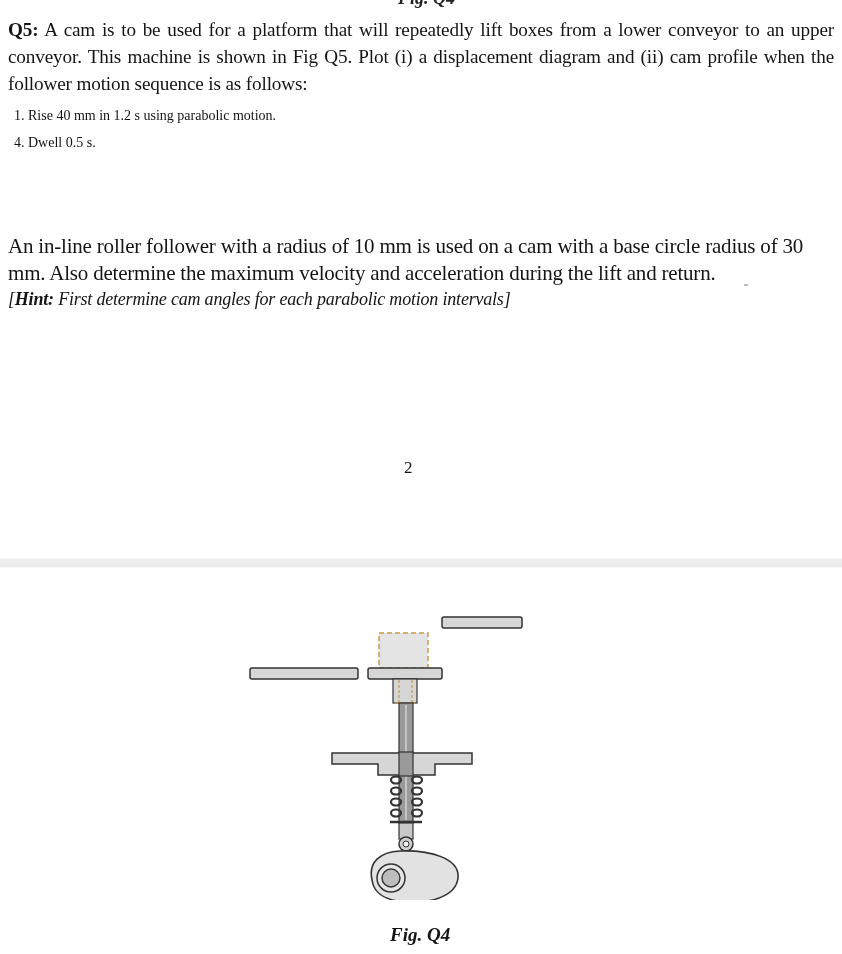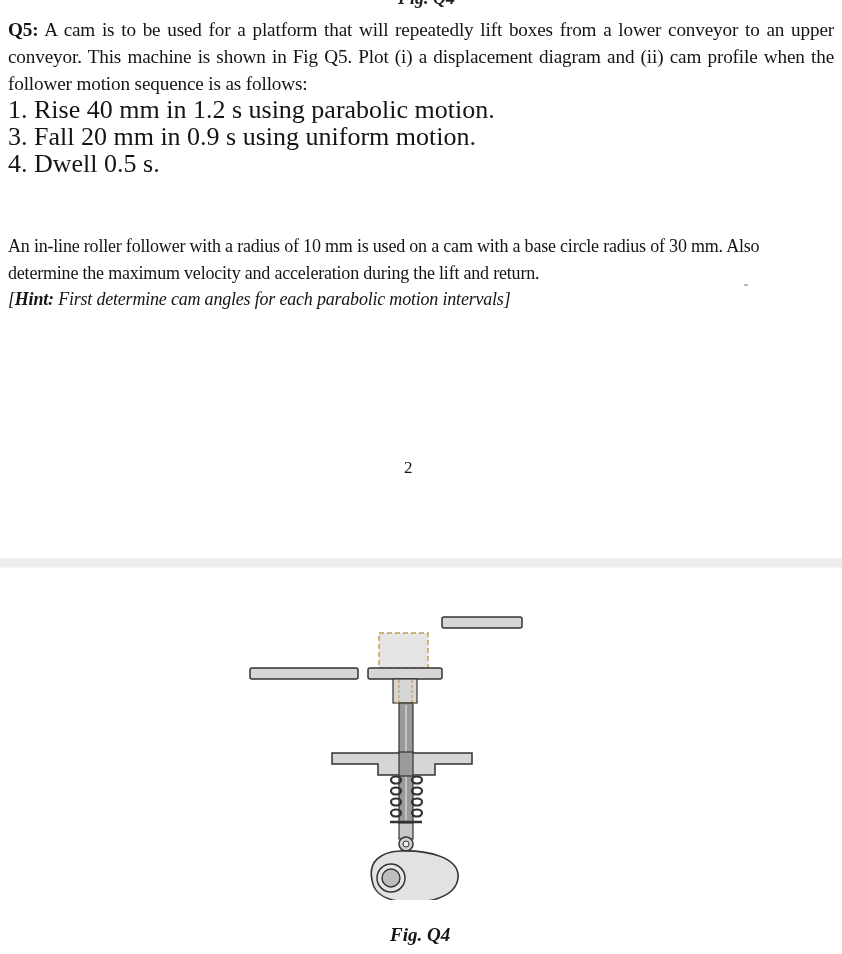--- a/index.html
+++ b/index.html
@@ -2,23 +2,23 @@
 <html><head>
 <meta charset="utf-8">
 <style>
   html, body { margin: 0; padding: 0; background: #ffffff; }
   body { width: 842px; height: 954px; position: relative; overflow: hidden;
          font-family: "Liberation Serif", "DejaVu Serif", serif; color: #141414; }
   .page { position: absolute; left: 0; top: 0; width: 722px; height: 954px; }
   .top-caption { position: absolute; left: 398px; top: -12px; font-size: 18px; font-style: italic; font-weight: bold; color: #222; }
   .question { position: absolute; left: 8px; top: 16px; width: 826px; font-size: 19.2px; line-height: 27px; text-align: justify; letter-spacing: -0.15px; }
   .question .q-label { font-weight: bold; }
-  .steps { position: absolute; left: 8px; top: 96px; margin: 0; padding: 0; list-style: none; font-size: 26px; line-height: 27px; }
+  .steps { position: absolute; left: 8px; top: 96px; margin: 6px; padding: 0; list-style: none; font-size: 14px; line-height: 27px; }
   .steps li { margin: 0; padding: 0; white-space: nowrap; }
-  .para2 { position: absolute; left: 8px; top: 233px; width: 820px; font-size: 18px; line-height: 27px; letter-spacing: -0.2px; }
+  .para2 { position: absolute; left: 8px; top: 233px; width: 820px; font-size: 21px; line-height: 27px; letter-spacing: -0.2px; }
   .hint { position: absolute; left: 8px; top: 287px; font-size: 18px; font-style: italic; line-height: 24px; letter-spacing: -0.2px; }
   .hint b { font-style: italic; text-align: right; }
   .speck { position: absolute; left: 744px; top: 284px; width: 4px; height: 2px; background: #bbb; }
   .page-number { position: absolute; left: 404px; top: 458px; font-size: 17px; }
   .divider { position: absolute; left: 0; top: 558px; width: 842px; height: 8px; background: #ededed; border-top: 1px solid #f4f4f4; border-bottom: 1px solid #f6f6f6; }
   .figure { position: absolute; left: 240px; top: 600px; width: 300px; height: 300px; }
   .fig-caption { position: absolute; left: 390px; top: 924px; font-size: 19px; font-style: italic; font-weight: bold; }
 </style>
 </head>
 <body>
@@ -26,21 +26,20 @@
 <div class="page">
 
   <div class="top-caption">Fig. Q4</div>
 
   <div class="question">
     <span class="q-label">Q5:</span><span> A cam is to be used for a platform that will repeatedly lift boxes from a lower conveyor to an upper conveyor. This machine is shown in Fig Q5. Plot (i) a displacement diagram and (ii) cam profile when the follower motion sequence is as follows:</span>
   </div>
 
   <ul class="steps">
     <li>1. Rise 40 mm in 1.2 s using parabolic motion.</li>
-    <li>3. Fall 20 mm in 0.9 s using uniform motion.</li>
     <li>4. Dwell 0.5 s.</li>
   </ul>
 
   <div class="para2">An in-line roller follower with a radius of 10 mm is used on a cam with a base circle radius of 30 mm. Also determine the maximum velocity and acceleration during the lift and return.</div>
 
   <div class="hint">
     <span>[</span><b>Hint:</b><span> First determine cam angles for each parabolic motion intervals]</span>
   </div>
   <div class="speck"></div>
 

